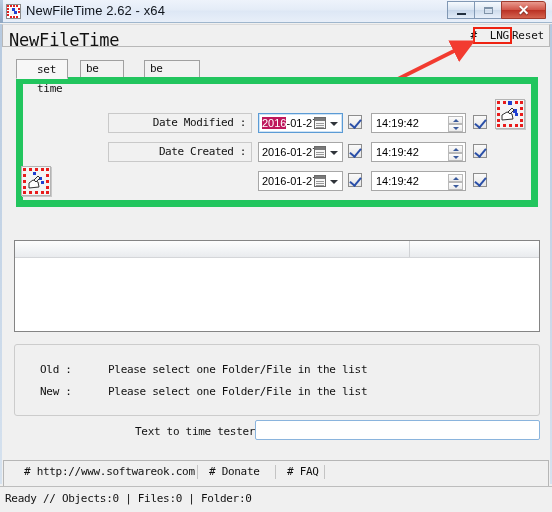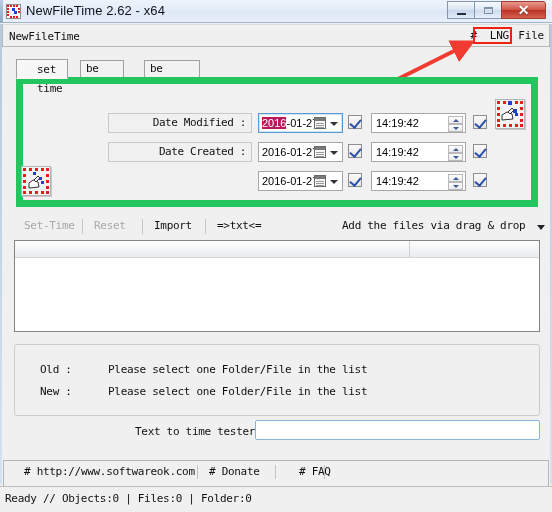--- a/index.html
+++ b/index.html
@@ -133,21 +133,21 @@
     left: 2px; top: 24px;
     width: 548px; height: 23px;
     background: #f0f0f0;
     border: 1px solid #b8b8b8;
     border-top: 1px solid #dcdcdc;
     box-sizing: border-box;
   }
   #menu-app-name {
     position: absolute;
     left: 6px; top: 5px;
-    font-size: 11px;
+    font-size: 17px;
     color: #111;
     letter-spacing: -0.2px;
   }
   .menu-right-item {
     position: absolute;
     top: 4px;
     font-size: 11px;
     color: #111;
     cursor: default;
     letter-spacing: -0.2px;
@@ -509,21 +509,21 @@
     position: absolute;
     top: 4px;
     font-size: 11px;
     color: #111;
     cursor: default;
     letter-spacing: -0.3px;
     white-space: nowrap;
   }
   #link-site   { left: 20px; }
   #link-donate { left: 205px; }
-  #link-faq    { left: 295px; text-align: right; }
+  #link-faq    { left: 283px; text-align: right; }
   .link-sep {
     position: absolute;
     top: 4px;
     width: 1px; height: 14px;
     background: #c4c4c4;
   }
   #lsep1 { left: 193px; }
   #lsep2 { left: 271px; }
   #lsep3 { left: 320px; }
 
@@ -595,21 +595,21 @@
     </div>
   </div>
 
   <div id="edge-left"></div>
   <div id="edge-right"></div>
 
   <div id="menustrip">
     <div id="menu-app-name">NewFileTime</div>
     <div class="menu-right-item" id="menu-hash">#</div>
     <div class="menu-right-item" id="menu-lng">LNG</div>
-    <div class="menu-right-item" id="menu-exit">File</div>
+    <div class="menu-right-item" id="menu-exit">Reset</div>
   </div>
   <div id="lng-highlight"></div>
 
   <svg id="annotation-arrow" viewBox="0 0 110 55">
     <defs>
       <marker id="arrowhead" markerWidth="6" markerHeight="6" refX="4" refY="3" orient="auto">
         <polygon points="0 0, 6 3, 0 6" fill="#f23b30"></polygon>
       </marker>
     </defs>
     <line x1="10" y1="48" x2="88" y2="9" stroke="#f23b30" stroke-width="4" marker-end="url(#arrowhead)"></line>
@@ -731,31 +731,20 @@
       <g fill="#1f3fd0">
         <rect x="12" y="1" width="4" height="4"></rect>
           <rect x="17" y="9" width="4" height="4"></rect>
         <rect x="19" y="13" width="3" height="3"></rect>
       </g>
       <path d="M6 20 L6 15 L11 12 L16 14 L17 19 Z" fill="#ffffff" stroke="#333" stroke-width="1"></path>
       <path d="M12 12 L16 8 L18 10 L14 14 Z" fill="#f2f2f2" stroke="#333" stroke-width="1"></path>
     </svg>
   </div>
 
-  <div id="toolbar">
-    <div class="tb-btn disabled" id="tb-settime">Set-Time</div>
-    <div class="tb-sep" id="sep1"></div>
-    <div class="tb-btn disabled" id="tb-reset">Reset</div>
-    <div class="tb-sep" id="sep2"></div>
-    <div class="tb-btn" id="tb-import">Import</div>
-    <div class="tb-sep" id="sep3"></div>
-    <div class="tb-btn" id="tb-txt">=&gt;txt&lt;=</div>
-    <div id="tb-drag">Add the files via drag &amp; drop</div>
-    <div id="tb-drag-arrow"></div>
-  </div>
 
   <div id="filelist">
     <div id="filelist-header">
       <div id="col-divider"></div>
     </div>
   </div>
 
   <div id="preview-group"></div>
   <div class="preview-row" id="preview-old-label">Old :</div>
   <div class="preview-row" id="preview-old-value">Please select one Folder/File in the list</div>

